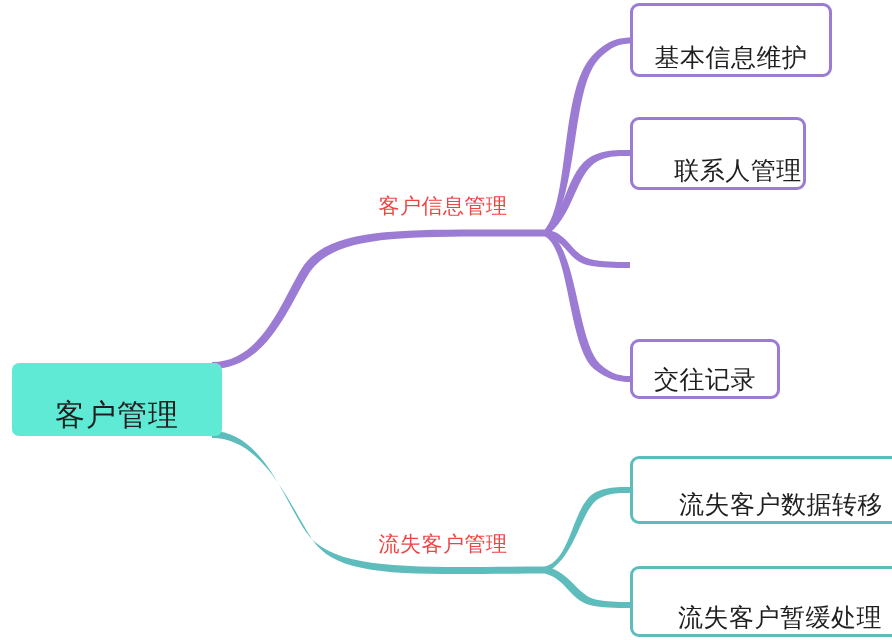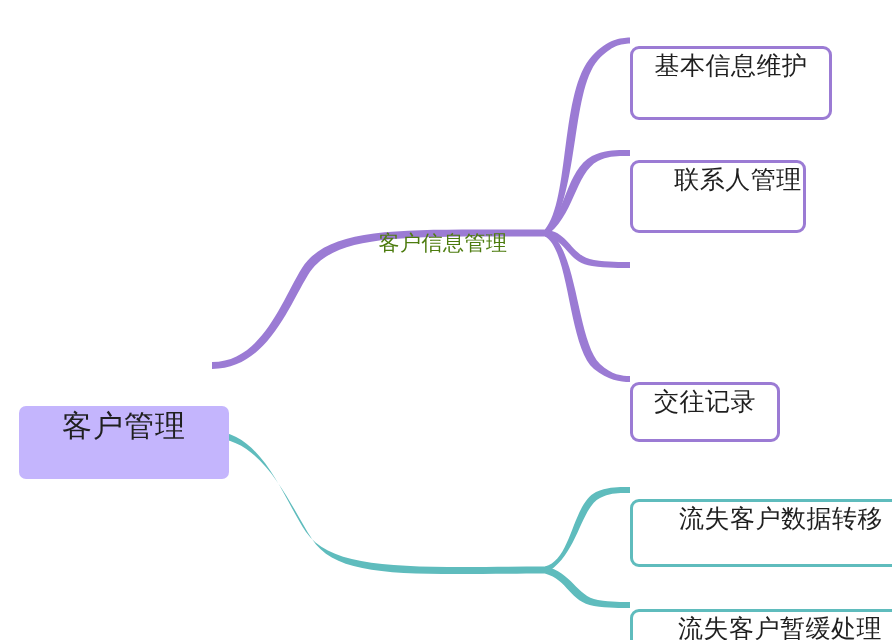--- a/index.html
+++ b/index.html
@@ -26,38 +26,37 @@
     left: 0;
     top: 0;
     width: 892px;
     height: 640px;
     pointer-events: none;
   }
   .node {
     position: absolute;
     box-sizing: border-box;
     display: flex;
-    align-items: flex-start;
+    align-items: flex-end;
     justify-content: center;
     white-space: nowrap;
-    margin-top: 43px;
   }
   .root-node {
-    left: 19px;
+    left: 12px;
     top: 363px;
     width: 210px;
     height: 73px;
-    background: #c4b5fd;
+    background: #5eead4;
     border-radius: 7px;
     color: #1f1f1f;
     font-size: 30px;
     letter-spacing: 1px;
   }
   .branch-label {
-    color: #4d7c0f;
+    color: #ef4444;
     font-size: 21px;
     background: transparent;
     letter-spacing: 0.5px;
   }
   .branch-info {
     left: 345px;
     top: 186px;
     width: 196px;
     height: 34px;
   }
@@ -159,20 +158,23 @@
   </svg>
 
   <div class="node root-node">
     <span>客户管理</span>
   </div>
 
   <div class="node branch-label branch-info">
     <span>客户信息管理</span>
   </div>
 
+  <div class="node branch-label branch-lost">
+    <span>流失客户管理</span>
+  </div>
 
   <div class="node leaf leaf-purple leaf-1">
     <span>基本信息维护</span>
   </div>
 
   <div class="node leaf leaf-purple leaf-2">
     <span>联系人管理</span>
   </div>
 
 

